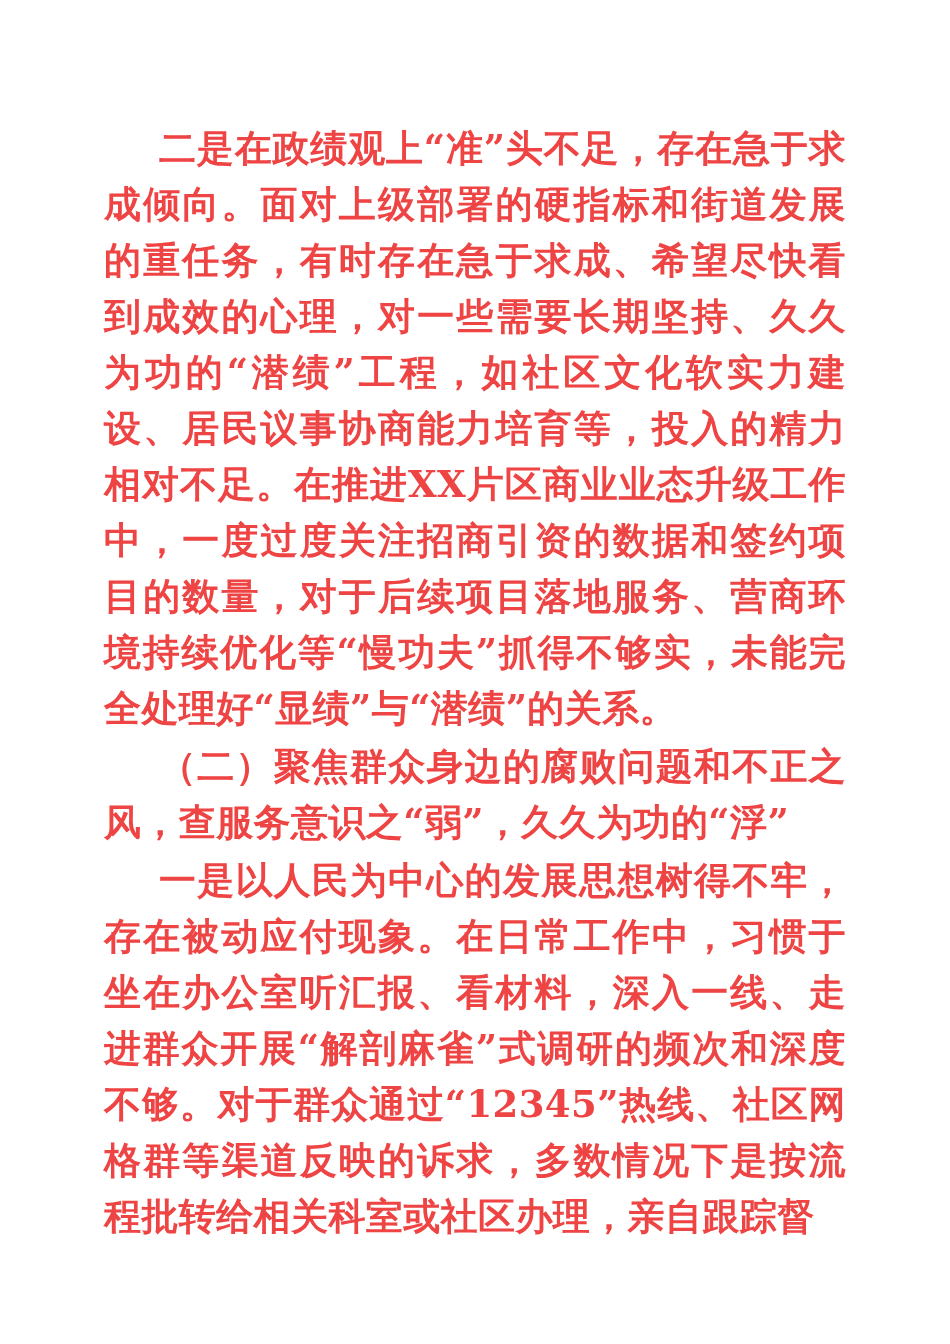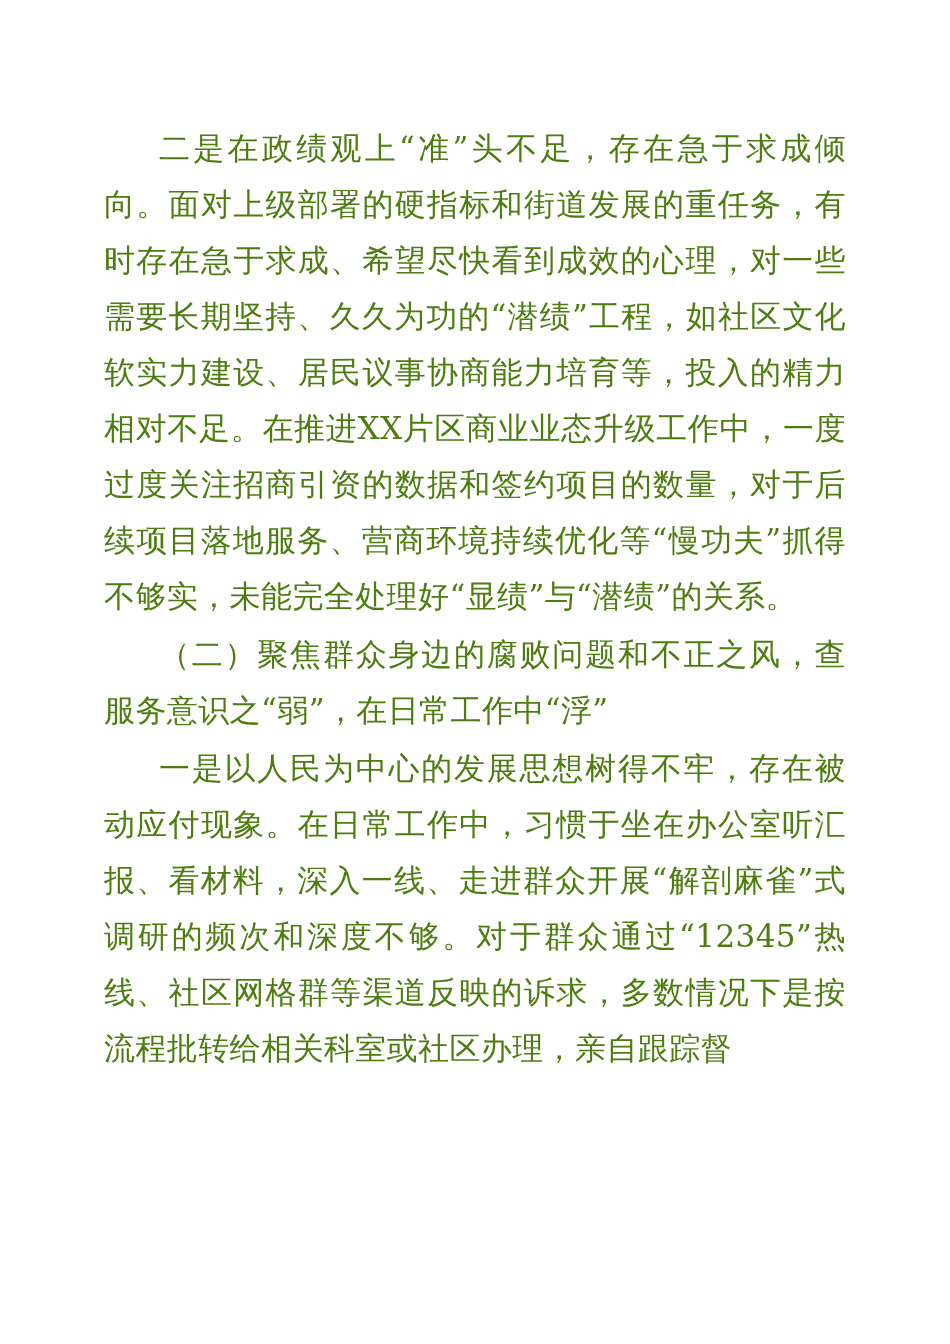--- a/index.html
+++ b/index.html
@@ -20,39 +20,39 @@
     height: 1344px;
     padding: 120px 104px 60px 104px;
     background: #ffffff;
     position: relative;
   }
   .doc-body {
     display: block;
   }
   p.para {
     margin: 0 0 2px 0;
-    font-size: 31px;
+    font-size: 37px;
     line-height: 56px;
     text-align: justify;
     text-justify: inter-ideograph;
     text-indent: 55px;
     letter-spacing: 0.4px;
-    font-weight: 400;
-    color: #4d7c0f;
+    font-weight: 700;
+    color: #ef4444;
   }
   p.para.tight {
     margin-bottom: 0;
   }
   .page::after {
     content: "";
     display: block;
   }
 </style>
 </head>
 <body>
 
 <div class="page">
   <div class="doc-body">
     <p class="para">二是在政绩观上“准”头不足，存在急于求成倾向。面对上级部署的硬指标和街道发展的重任务，有时存在急于求成、希望尽快看到成效的心理，对一些需要长期坚持、久久为功的“潜绩”工程，如社区文化软实力建设、居民议事协商能力培育等，投入的精力相对不足。在推进XX片区商业业态升级工作中，一度过度关注招商引资的数据和签约项目的数量，对于后续项目落地服务、营商环境持续优化等“慢功夫”抓得不够实，未能完全处理好“显绩”与“潜绩”的关系。</p>
-    <p class="para">（二）聚焦群众身边的腐败问题和不正之风，查服务意识之“弱”，在日常工作中“浮”</p>
+    <p class="para">（二）聚焦群众身边的腐败问题和不正之风，查服务意识之“弱”，久久为功的“浮”</p>
     <p class="para tight">一是以人民为中心的发展思想树得不牢，存在被动应付现象。在日常工作中，习惯于坐在办公室听汇报、看材料，深入一线、走进群众开展“解剖麻雀”式调研的频次和深度不够。对于群众通过“12345”热线、社区网格群等渠道反映的诉求，多数情况下是按流程批转给相关科室或社区办理，亲自跟踪督</p>
   </div>
 </div>
 
 </body></html>

